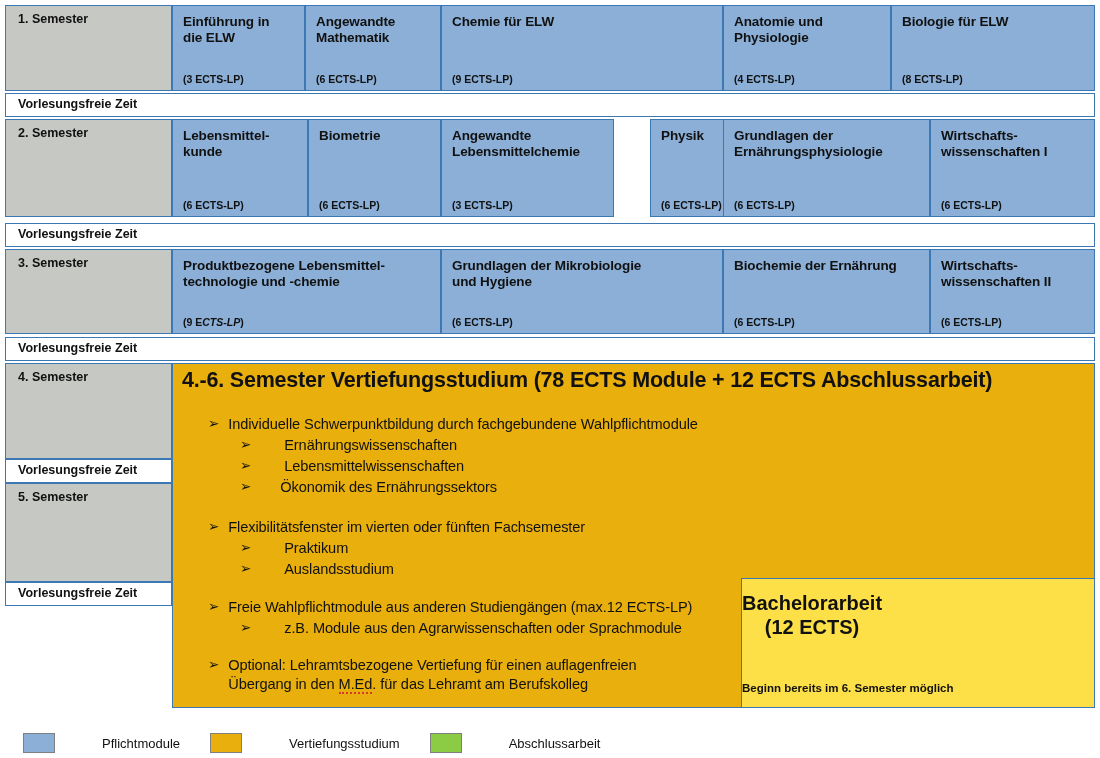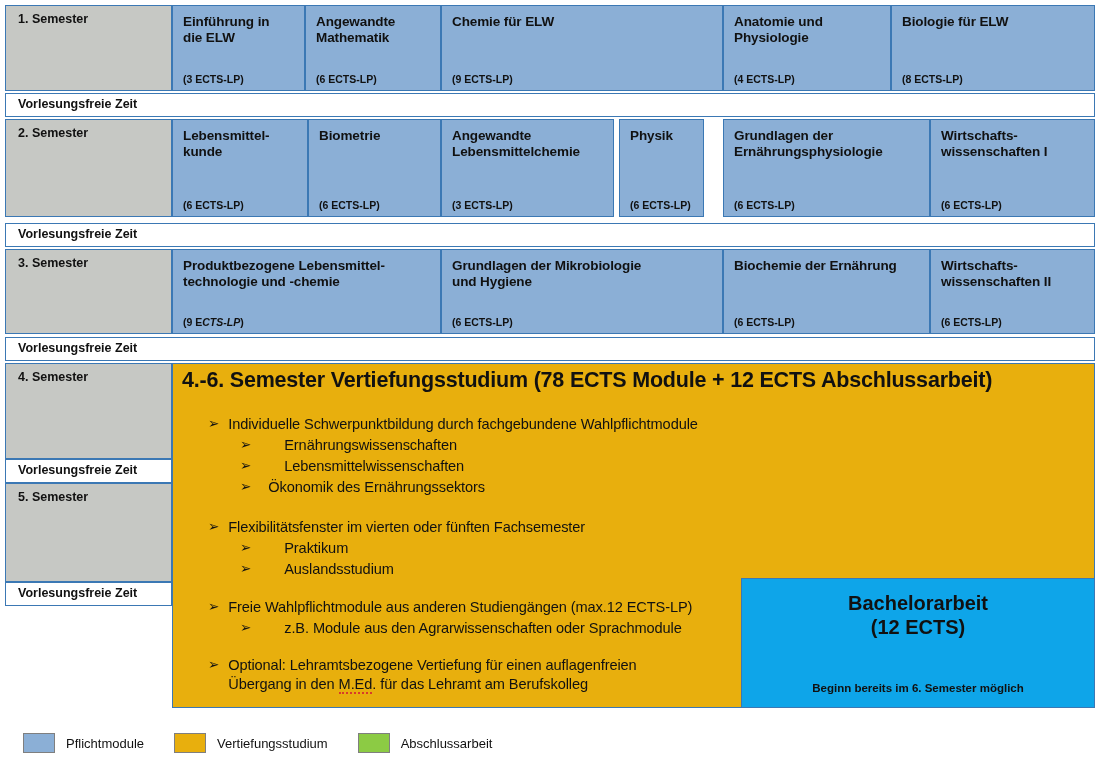--- a/index.html
+++ b/index.html
@@ -87,27 +87,27 @@
   }
   .bullet.lvl2{font-size:14.6px;}
   .spell{
     border-bottom:2px dotted #d83a2a;
     padding-bottom:0px;
   }
 
   
   .thesis{
     position:absolute;
-    background:#0ea5e9;
+    background:#fde047;
     border:1.5px solid #3b78b4;
     box-sizing:border-box;
     text-align:center;
     display:flex;
     flex-direction:column;
-    align-items:center;
+    align-items:flex-start;
   }
   .thesis-title{
     font-size:20px;
     font-weight:bold;
     line-height:1.22;
     margin-top:12px;
     white-space:pre-line;
   }
   .thesis-note{
     font-size:11.5px;
@@ -117,21 +117,21 @@
   }
 
   
   .legend{
     position:absolute;
     left:0;top:728px;
     width:1100px;height:30px;
     display:flex;
     align-items:center;
   }
-  .legend-item{display:flex;align-items:center;}
+  .legend-item{display:flex;align-items:center;gap:36px;}
   .swatch{
     width:32px;height:20px;
     border:1px solid #7f7f7f;
     box-sizing:border-box;
     margin-right:11px;
   }
   .legend-label{font-size:13px;}
 </style>
 </head>
 <body>
@@ -181,21 +181,21 @@
   </div>
   <div class="cell module" style="left:308px;top:119px;width:133px;height:98px;">
     <div class="mod-title" style="white-space:pre-line">Biometrie</div>
     <div class="mod-ects">(6 ECTS-LP)</div>
   </div>
   <div class="cell module" style="left:441px;top:119px;width:173px;height:98px;">
     <div class="mod-title" style="white-space:pre-line">Angewandte
 Lebensmittelchemie</div>
     <div class="mod-ects">(3 ECTS-LP)</div>
   </div>
-  <div class="cell module" style="left:619px;top:119px;width:85px;height:98px;">
+  <div class="cell module" style="left:650px;top:119px;width:85px;height:98px;">
     <div class="mod-title" style="white-space:pre-line">Physik</div>
     <div class="mod-ects">(6 ECTS-LP)</div>
   </div>
   <div class="cell module" style="left:723px;top:119px;width:207px;height:98px;">
     <div class="mod-title" style="white-space:pre-line">Grundlagen der
 Ernährungsphysiologie</div>
     <div class="mod-ects">(6 ECTS-LP)</div>
   </div>
   <div class="cell module" style="left:930px;top:119px;width:165px;height:98px;">
     <div class="mod-title" style="white-space:pre-line">Wirtschafts-
@@ -259,21 +259,21 @@
   <div class="bullet lvl2" style="left:240px;top:436px;">
     <span class="arrow">➢</span>
     <span style="margin-left:24px">Ernährungswissenschaften</span>
   </div>
   <div class="bullet lvl2" style="left:240px;top:457px;">
     <span class="arrow">➢</span>
     <span style="margin-left:24px">Lebensmittelwissenschaften</span>
   </div>
   <div class="bullet lvl2" style="left:240px;top:478px;">
     <span class="arrow">➢</span>
-    <span style="margin-left:8px">Ökonomik des Ernährungssektors</span>
+    <span style="margin-left:20px">Ökonomik des Ernährungssektors</span>
   </div>
 
   <div class="bullet" style="left:208px;top:518px;">
     <span class="arrow">➢</span>
     <span>Flexibilitätsfenster im vierten oder fünften Fachsemester</span>
   </div>
   <div class="bullet lvl2" style="left:240px;top:539px;">
     <span class="arrow">➢</span>
     <span style="margin-left:24px">Praktikum</span>
   </div>

